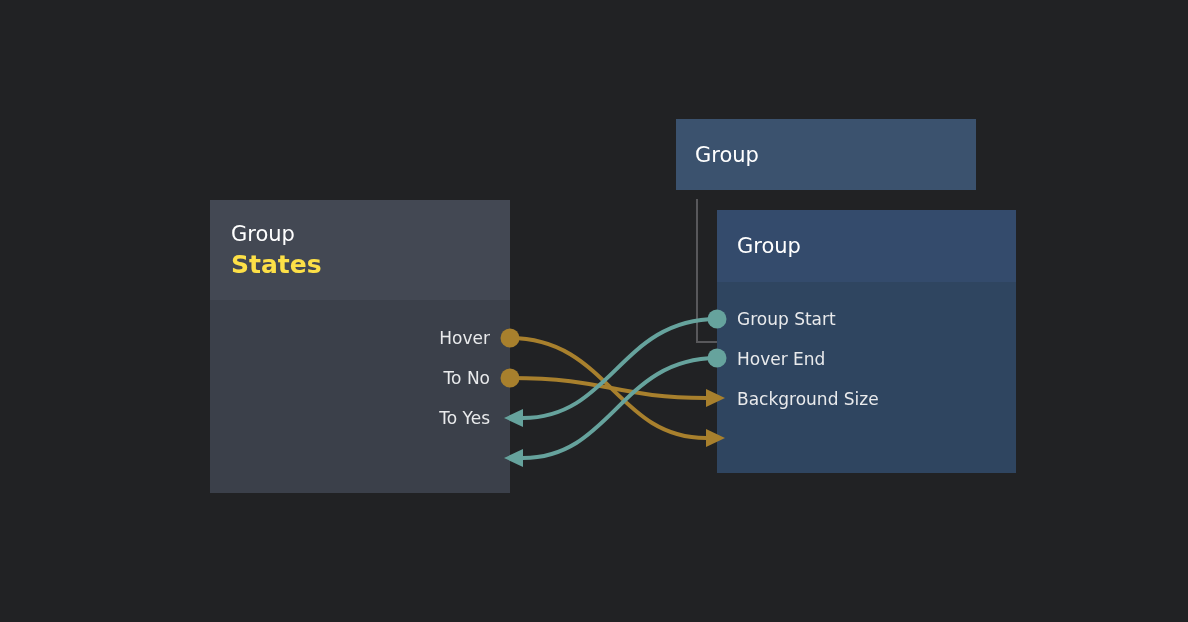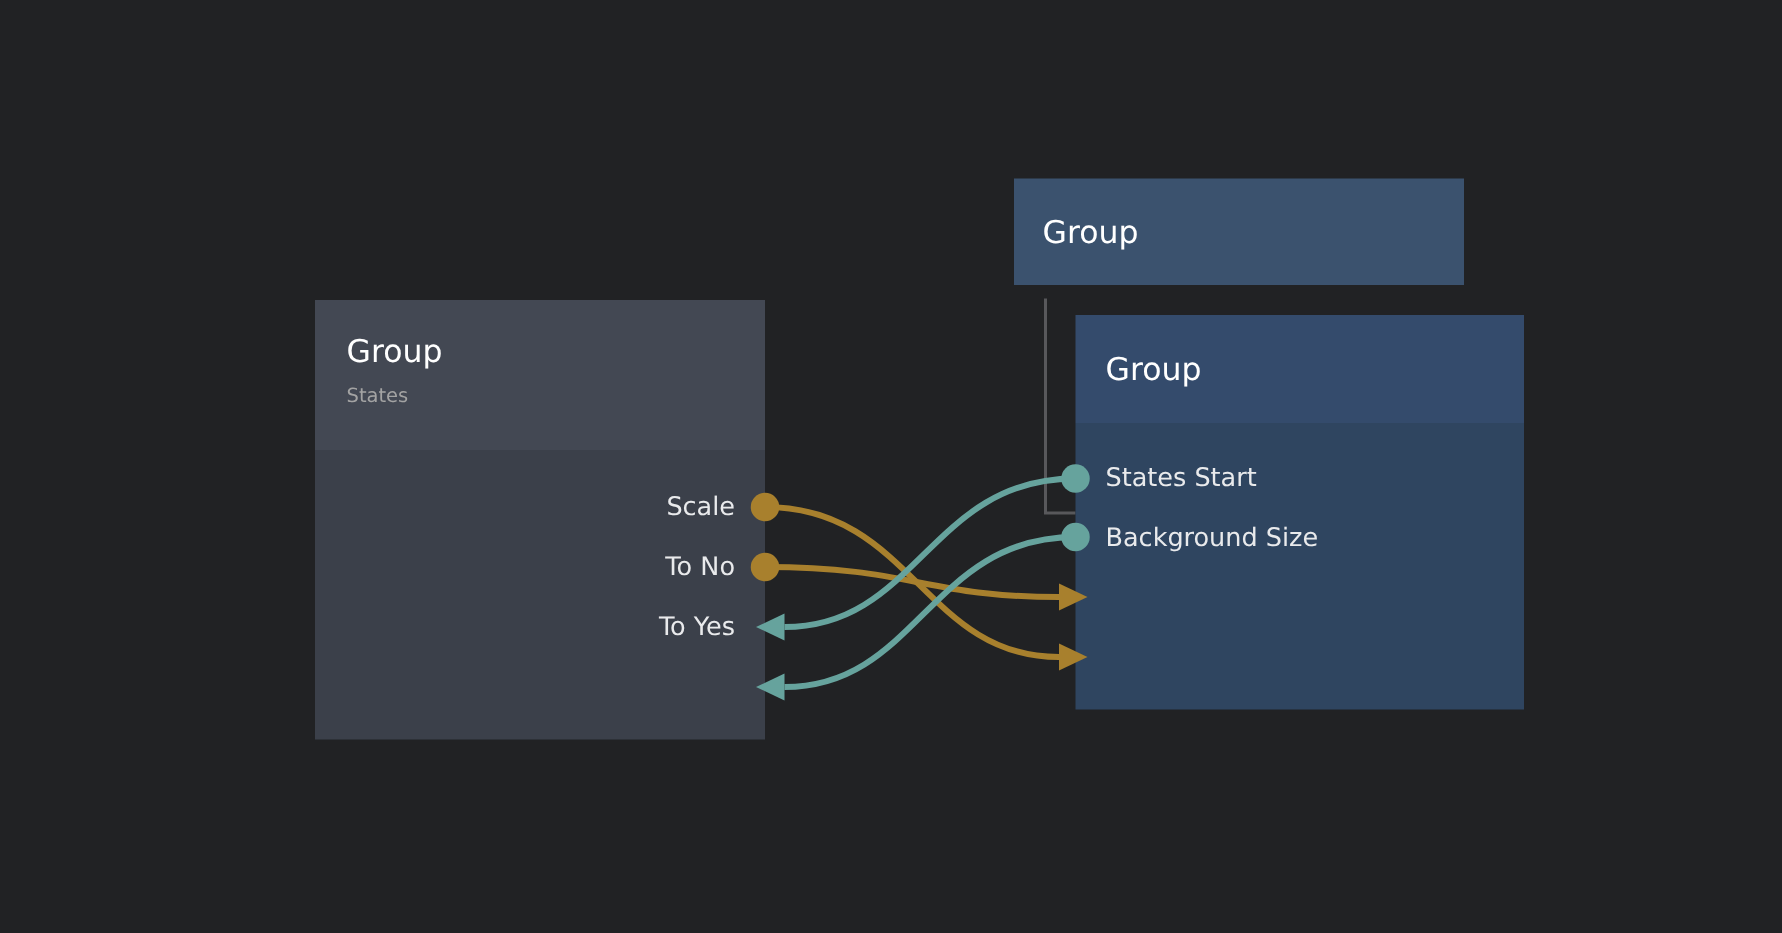--- a/index.html
+++ b/index.html
@@ -22,21 +22,21 @@
   .node-hover { left: 210px; top: 200px; width: 300px; height: 293px; }
   .node-hover .hdr {
     position: absolute; left: 0; top: 0; width: 300px; height: 100px;
     background: #434853; padding: 19px 0 0 21px;
   }
   .node-hover .bdy {
     position: absolute; left: 0; top: 100px; width: 300px; height: 193px;
     background: #3b404a; padding-top: 18px;
   }
   .node-title { font-size: 21px; color: #ffffff; line-height: 30px; }
-  .node-subtitle { font-size: 13px; color: #a3a3a3; line-height: 31px; }
+  .node-subtitle { font-size: 25px; color: #fde047; line-height: 31px; font-weight: bold; }
 
   .port-row { height: 40px; display: flex; align-items: center; }
   .port-row.out-right { justify-content: flex-end; padding-right: 20px; }
   .port-row.in-left   { justify-content: flex-start; padding-left: 20px; }
   .port-label { font-size: 17px; color: #e9eaec; }
 
   
   .node-group1 { left: 676px; top: 119px; width: 300px; height: 71px;
     background: #3b526e; display: flex; align-items: center; padding-left: 19px; }
 
@@ -60,42 +60,45 @@
     <path d="M 697 199 L 697 342 L 717 342" fill="none" stroke="#58585b" stroke-width="2"></path>
   </svg>
 
   <div class="node node-hover">
     <div class="hdr">
       <div class="node-title">Group</div>
       <div class="node-subtitle">States</div>
     </div>
     <div class="bdy">
       <div class="port-row out-right">
-        <span class="port-label">Scale</span>
+        <span class="port-label">Hover</span>
       </div>
       <div class="port-row out-right">
         <span class="port-label">To No</span>
       </div>
       <div class="port-row out-right">
         <span class="port-label">To Yes</span>
       </div>
     </div>
   </div>
 
   <div class="node node-group1">
     <div class="node-title">Group</div>
   </div>
 
   <div class="node node-group2">
     <div class="hdr">
       <div class="node-title">Group</div>
     </div>
     <div class="bdy">
       <div class="port-row in-left">
-        <span class="port-label">States Start</span>
+        <span class="port-label">Group Start</span>
+      </div>
+      <div class="port-row in-left">
+        <span class="port-label">Hover End</span>
       </div>
       <div class="port-row in-left">
         <span class="port-label">Background Size</span>
       </div>
     </div>
   </div>
 
   <svg class="layer">
 
     <path d="M 510 338 C 608 338, 616 438, 706 438" fill="none" stroke="#a8802d" stroke-width="4"></path>

